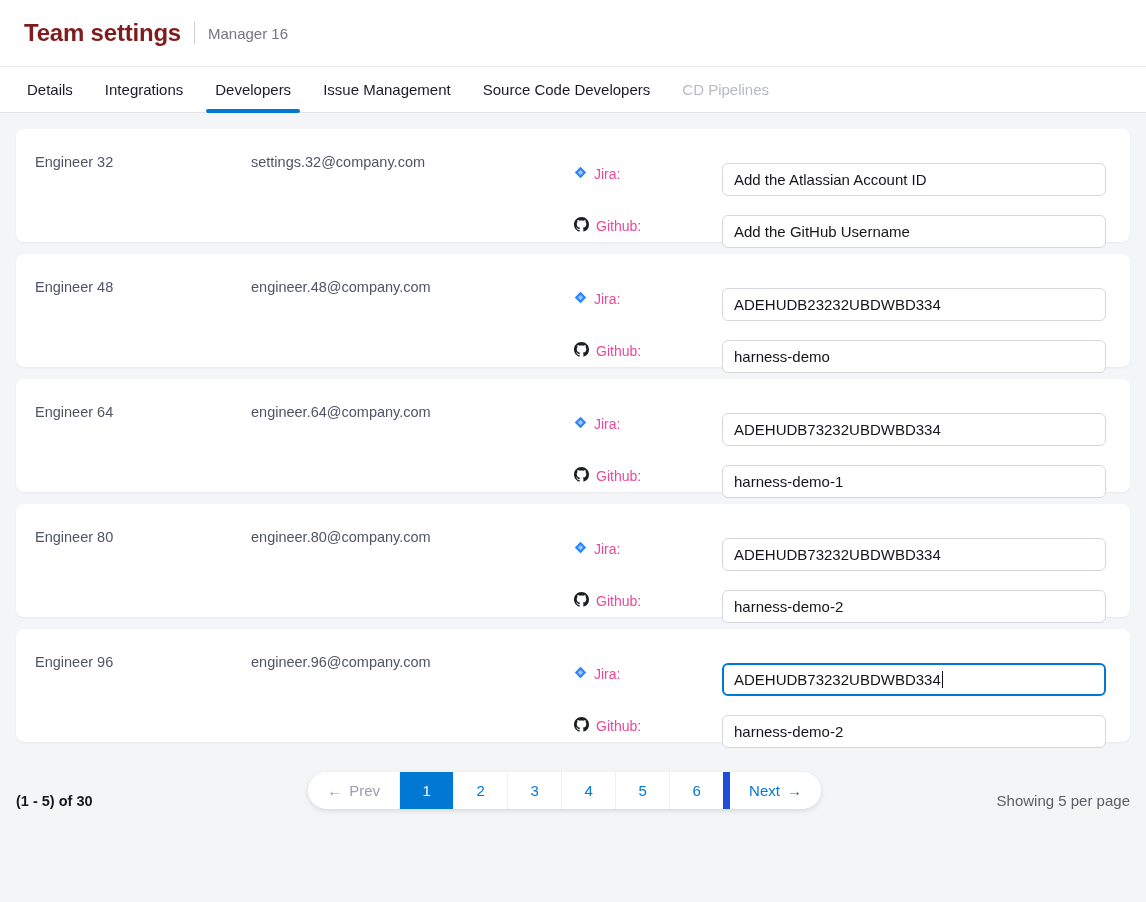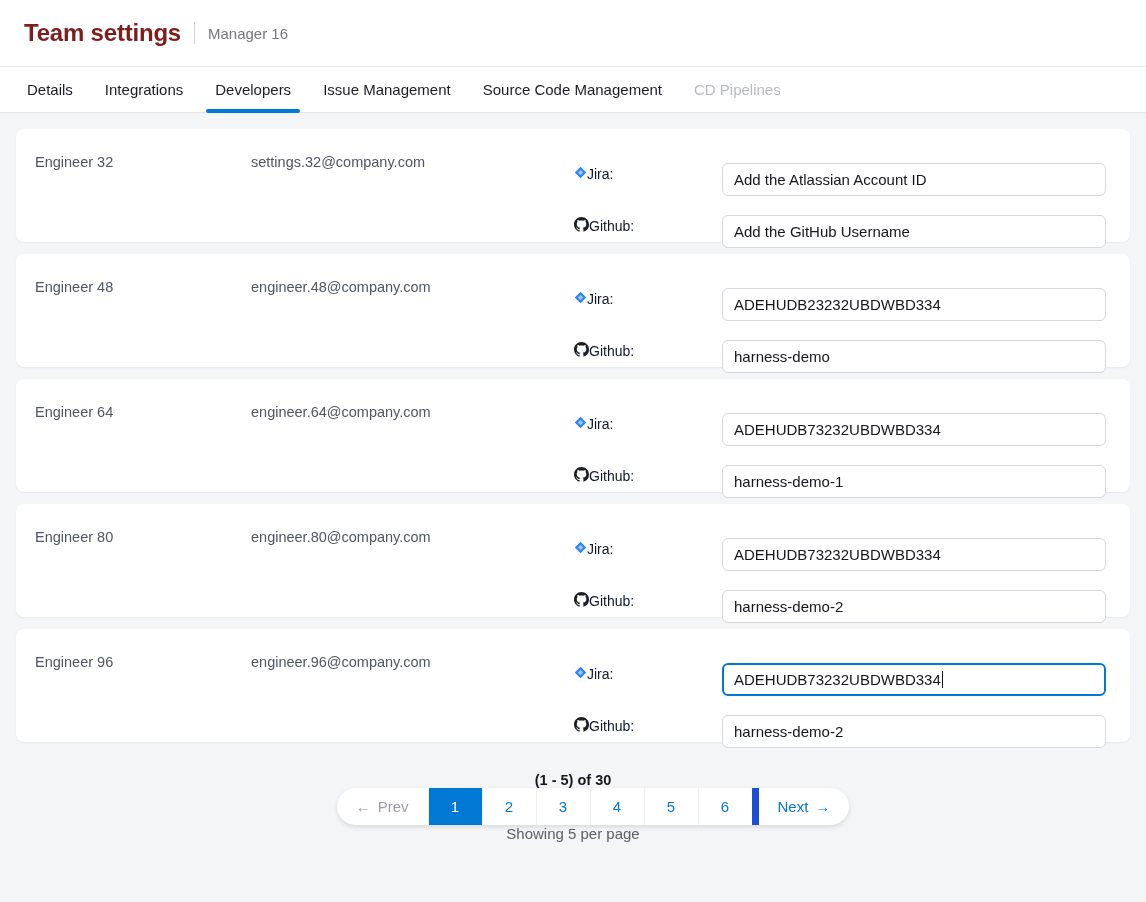--- a/index.html
+++ b/index.html
@@ -81,22 +81,22 @@
   .cellname, .cellemail {
     font-size: 14.5px; color: #4f5565;
     padding-top: 3px;
   }
   .int-row {
     display: flex; align-items: center;
     margin-bottom: 7px;
   }
   .ilabel {
     width: 148px;
-    display: flex; align-items: center; 
-    font-size: 14px; color: #0f172a;
+    display: flex; align-items: center; gap: 7px;
+    font-size: 14px; color: #ec4899;
   }
   .ilabel svg { flex: none; }
   .input {
     width: 384px; height: 33px;
     border: 1px solid #d5d7de;
     border-radius: 6px;
     background: #fff;
     font-family: "Liberation Sans", sans-serif;
     font-size: 15px; color: #15151c;
     padding: 0 11px;
@@ -110,24 +110,23 @@
   .caret {
     display: inline-block;
     width: 1.5px; height: 17px;
     background: #101018;
     margin-left: 1px;
     vertical-align: middle;
   }
 
   
   .pagebar {
-    display: flex; align-items: center; justify-content: space-between;
+    display: flex; align-items: flex-end; justify-content: space-between;
     margin-top: 30px;
     padding: 0 0 0 0;
-    flex-direction: column;
   }
   .range { font-size: 14.5px; font-weight: 600; color: #17171f; }
   .perpage { font-size: 15px; color: #5c5d66; }
   .pager {
     display: flex; align-items: stretch;
     height: 37px;
     background: #fff;
     border-radius: 19px;
     box-shadow: 0 2px 5px rgba(31,33,41,0.13);
     overflow: hidden;
@@ -156,21 +155,21 @@
     <h1>Team settings</h1>
     <span class="vdiv"></span>
     <span class="subtitle">Manager 16</span>
   </header>
 
   <nav class="tabs">
     <div class="tab">Details</div>
     <div class="tab">Integrations</div>
     <div class="tab active">Developers</div>
     <div class="tab">Issue Management</div>
-    <div class="tab">Source Code Management</div>
+    <div class="tab">Source Code Developers</div>
     <div class="tab disabled">CD Pipelines</div>
   </nav>
 
   <main class="content">
 
 
     <section class="card grid-cols">
       <div class="cellname">Engineer 32</div>
       <div class="cellemail">settings.32@company.com</div>
       <div>

